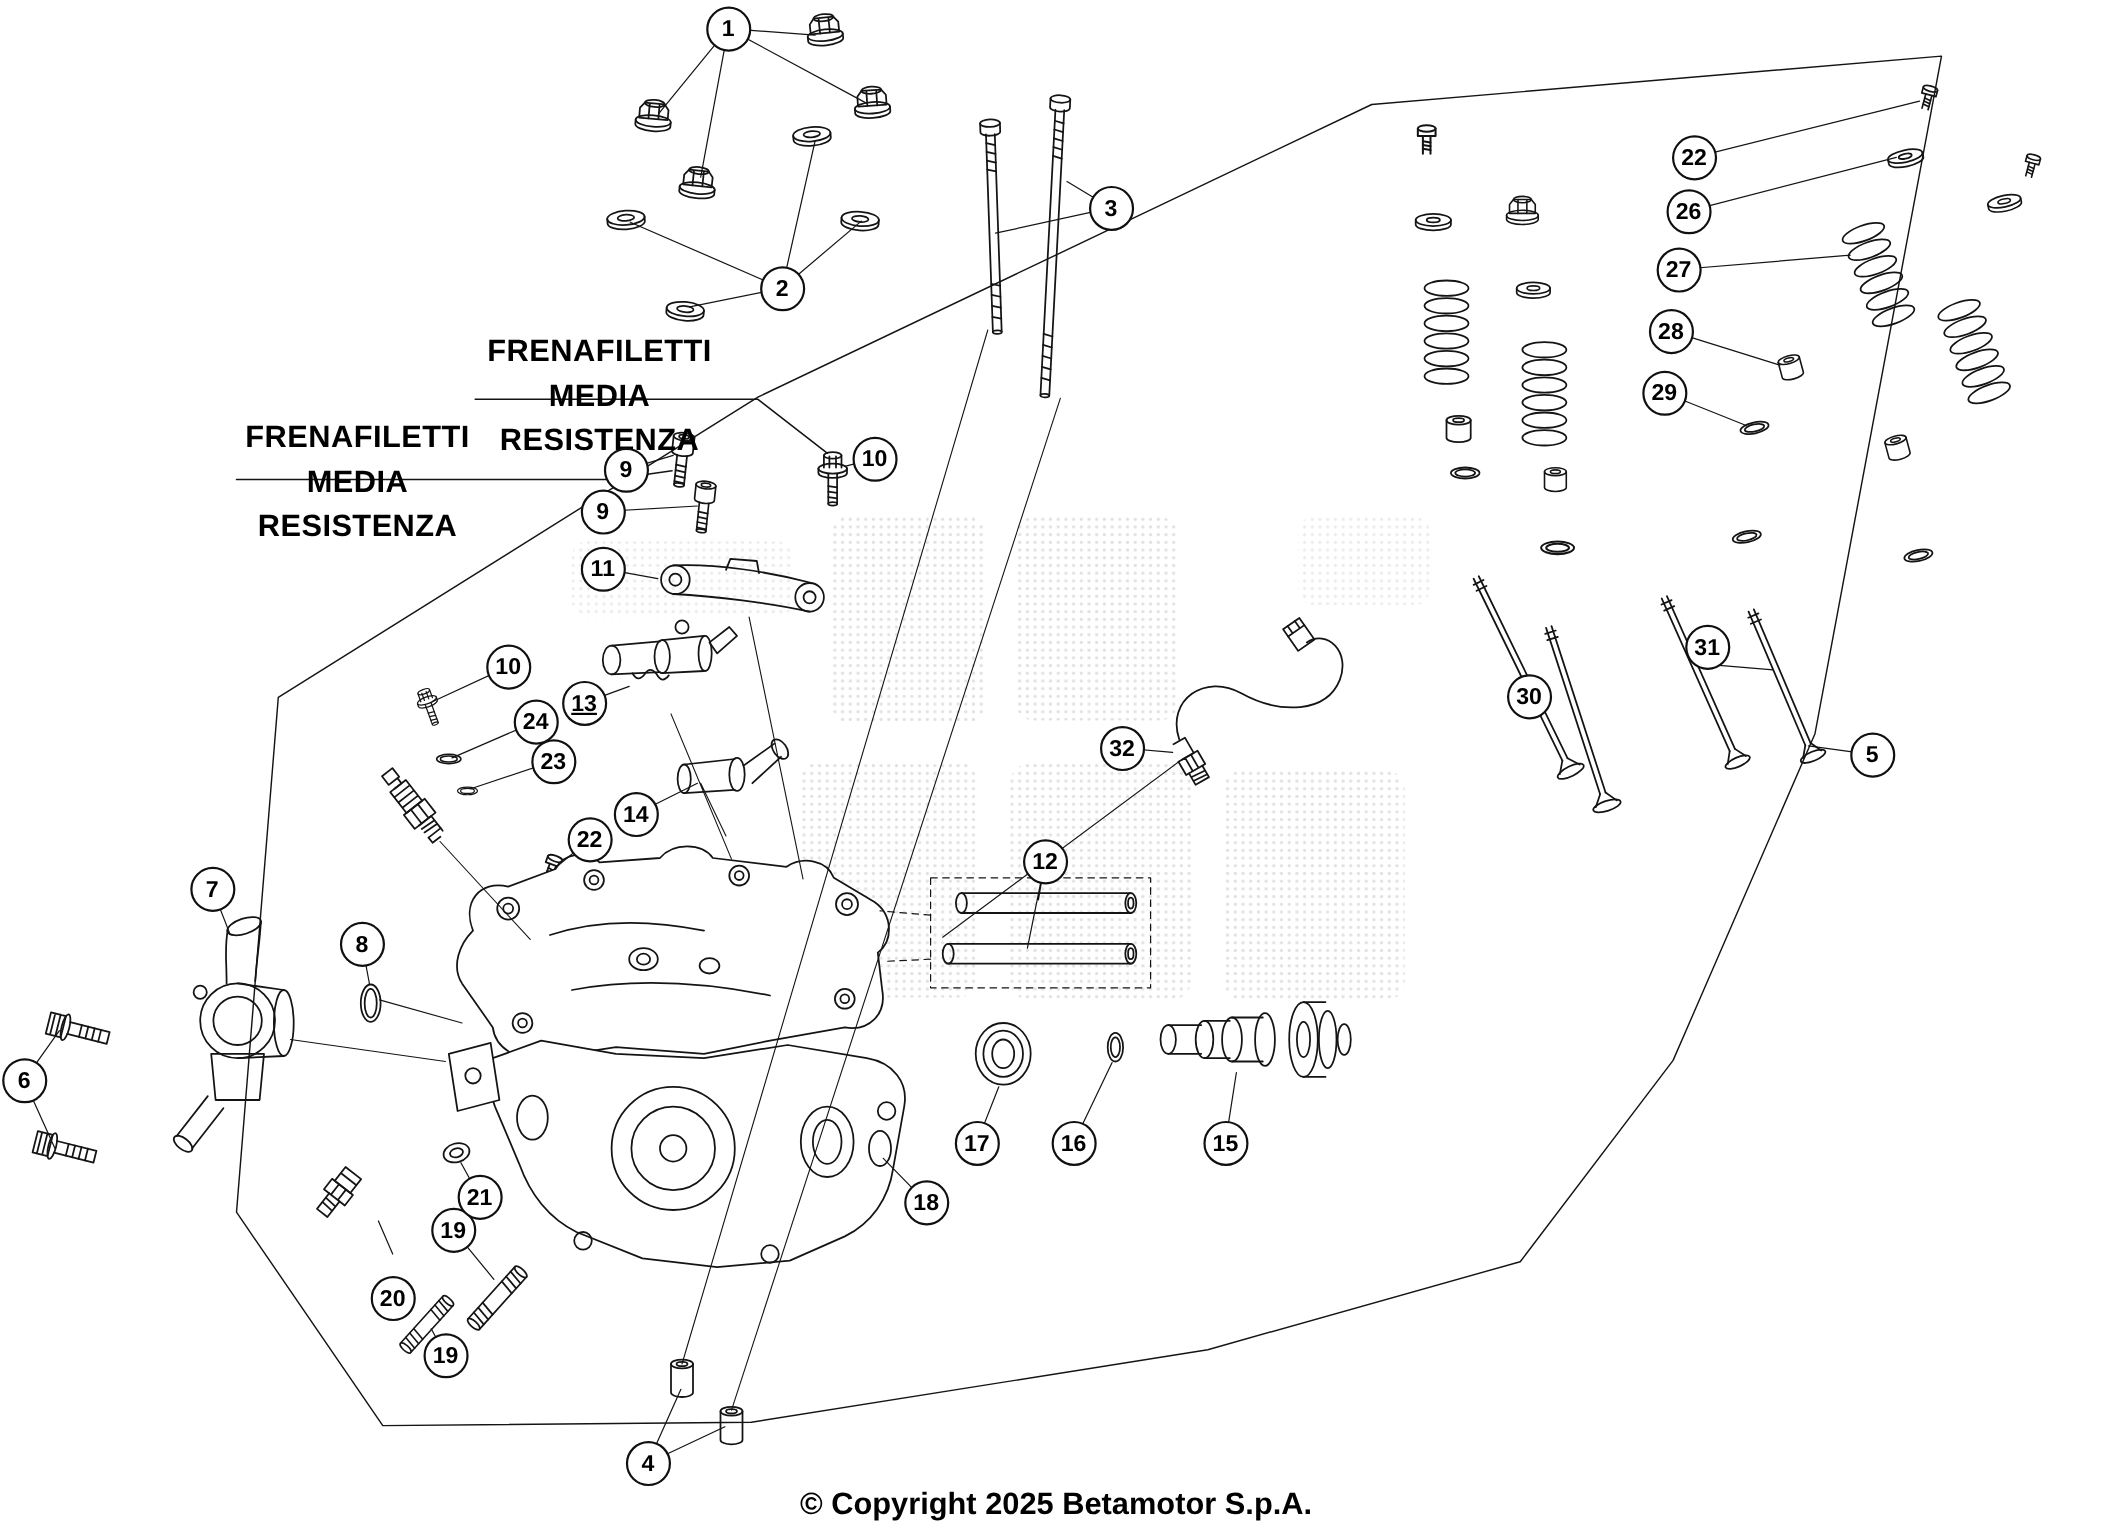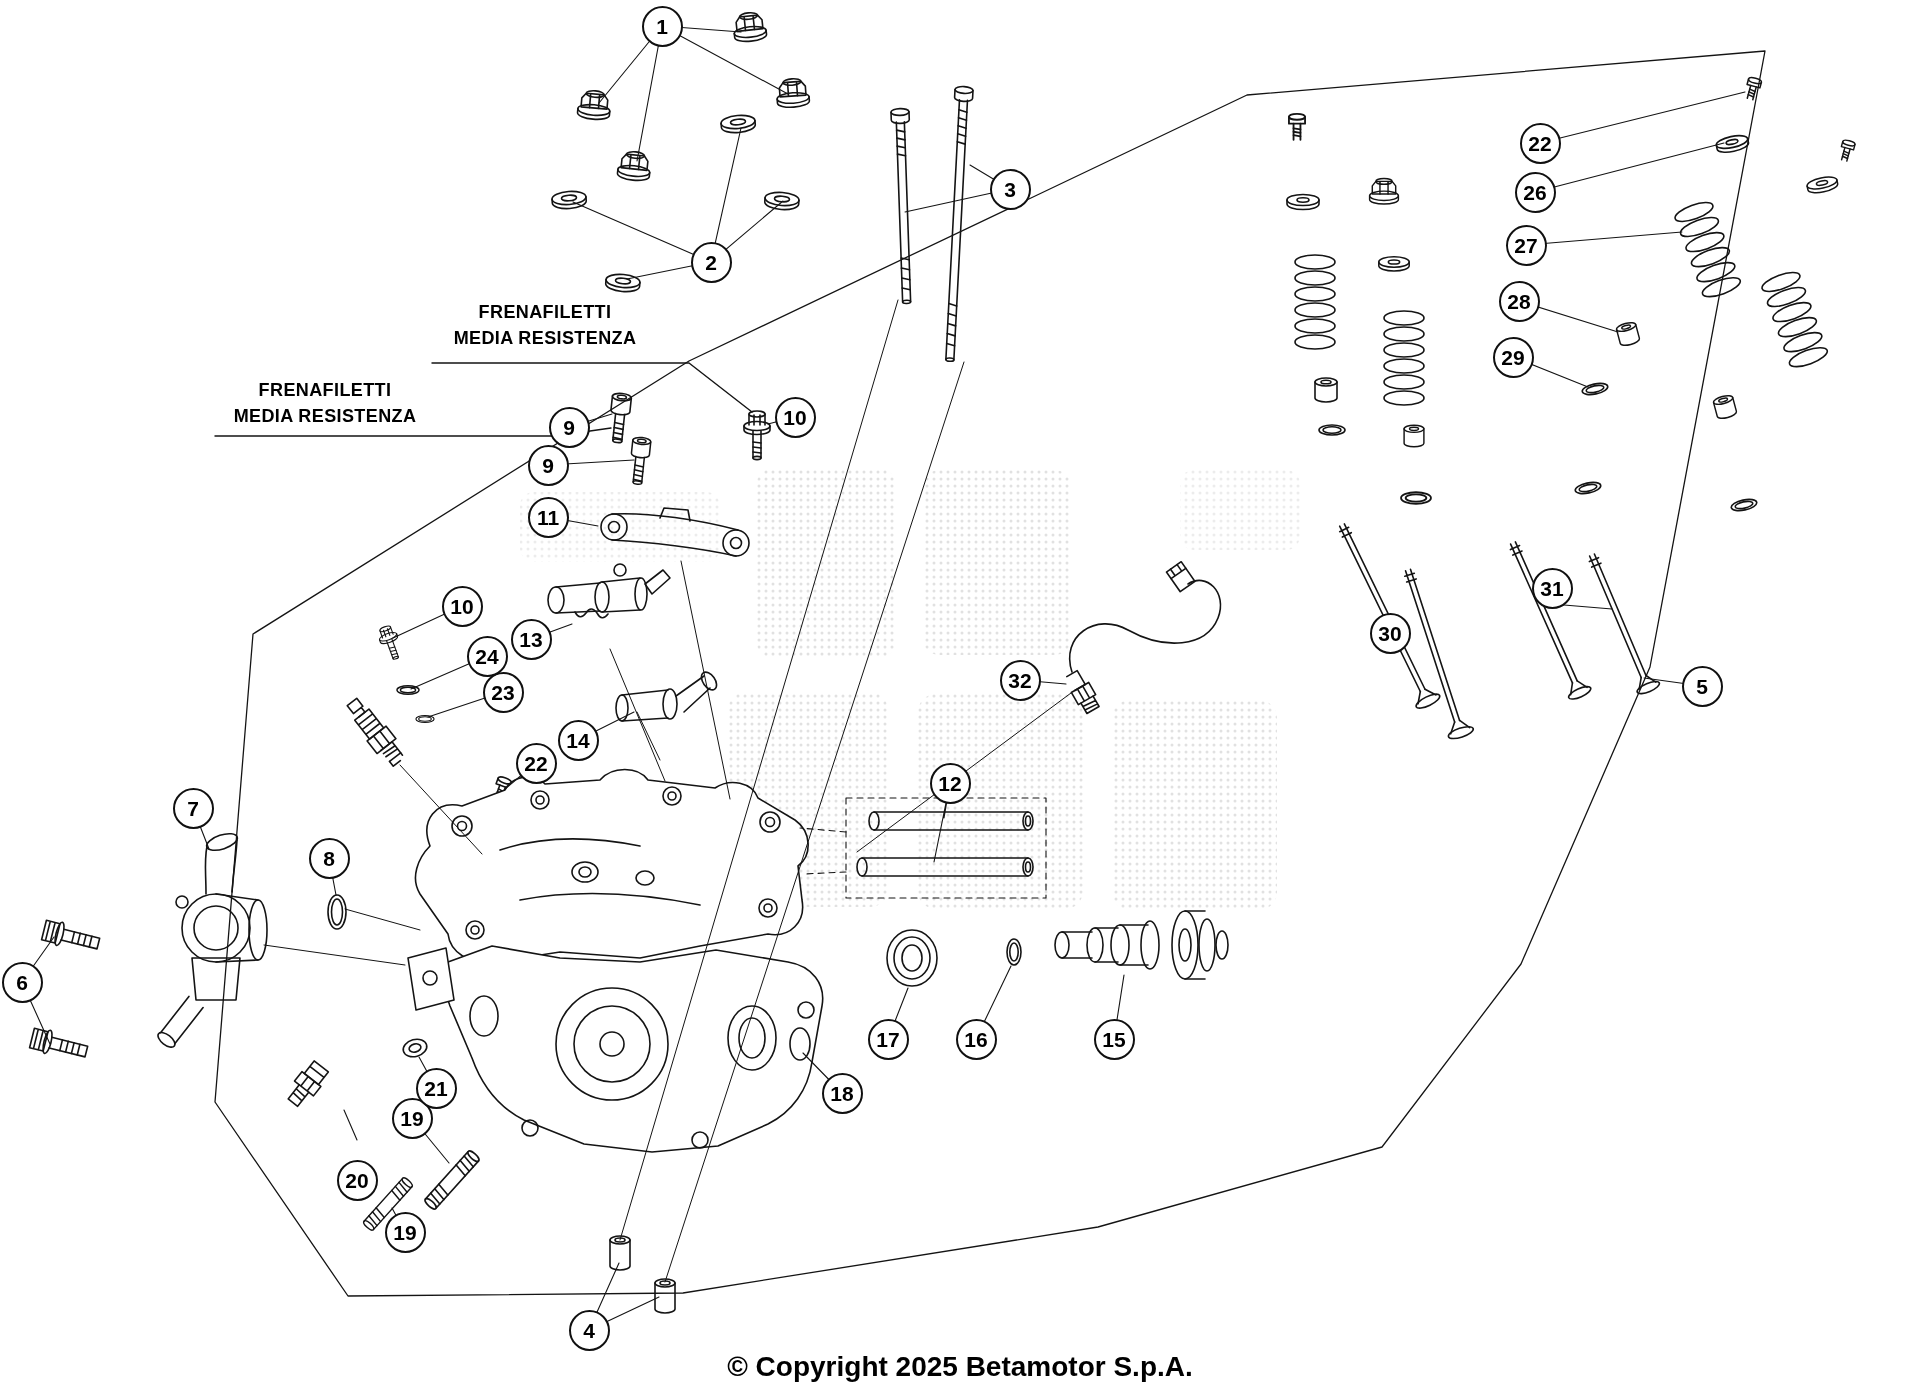--- a/index.html
+++ b/index.html
@@ -4,21 +4,21 @@
 <style>
   * { margin:0; padding:0; box-sizing:border-box; }
   html,body { width:1920px; height:1395px; background:#fff;
               font-family:"Liberation Sans","DejaVu Sans",sans-serif; color:#000; }
   .stage { position:relative; width:1920px; height:1395px; background:#fff; overflow:hidden; }
   svg.drawing { position:absolute; left:0; top:0; }
   .callout { position:absolute; width:41px; height:41px; margin-left:-20.5px; margin-top:-20.5px;
              border:2.8px solid #101010; border-radius:50%; background:#fff;
              display:flex; align-items:center; justify-content:center;
              font-size:21px; font-weight:bold; line-height:1; z-index:5; }
-  .note { position:absolute; text-align:center; font-weight:bold; font-size:18px;
+  .note { position:absolute; text-align:center; font-weight:bold; font-size:28px;
           letter-spacing:.4px; line-height:1.45; z-index:4; }
   #note-right { left:420px; top:299px; width:250px; }
   #note-left  { left:200px; top:377px; width:250px; }
   .footer { position:absolute; left:0; right:0; bottom:12px; text-align:center;
             font-size:28px; font-weight:bold; z-index:4; }
 </style>
 </head>
 <body>
 
 <div class="stage">
@@ -451,21 +451,21 @@
       <div class="callout" style="left: 1702px; top: 686px;">5</div>
       <div class="callout" style="left: 22px; top: 982px;">6</div>
       <div class="callout" style="left: 193px; top: 808px;">7</div>
       <div class="callout" style="left: 329px; top: 858px;">8</div>
       <div class="callout" style="left: 569px; top: 427px;">9</div>
       <div class="callout" style="left: 548px; top: 465px;">9</div>
       <div class="callout" style="left: 795px; top: 417px;">10</div>
       <div class="callout" style="left: 462px; top: 606px;">10</div>
       <div class="callout" style="left: 548px; top: 517px;">11</div>
       <div class="callout" style="left: 950px; top: 783px;">12</div>
-      <div class="callout" style="left: 531px; top: 639px;">13</div>
+      <div class="callout" style="left: 531px; top: 639px; text-decoration: underline;">13</div>
       <div class="callout" style="left: 578px; top: 740px;">14</div>
       <div class="callout" style="left: 1114px; top: 1039px;">15</div>
       <div class="callout" style="left: 976px; top: 1039px;">16</div>
       <div class="callout" style="left: 888px; top: 1039px;">17</div>
       <div class="callout" style="left: 842px; top: 1093px;">18</div>
       <div class="callout" style="left: 412px; top: 1118px;">19</div>
       <div class="callout" style="left: 405px; top: 1232px;">19</div>
       <div class="callout" style="left: 357px; top: 1180px;">20</div>
       <div class="callout" style="left: 436px; top: 1088px;">21</div>
       <div class="callout" style="left: 536px; top: 763px;">22</div>

